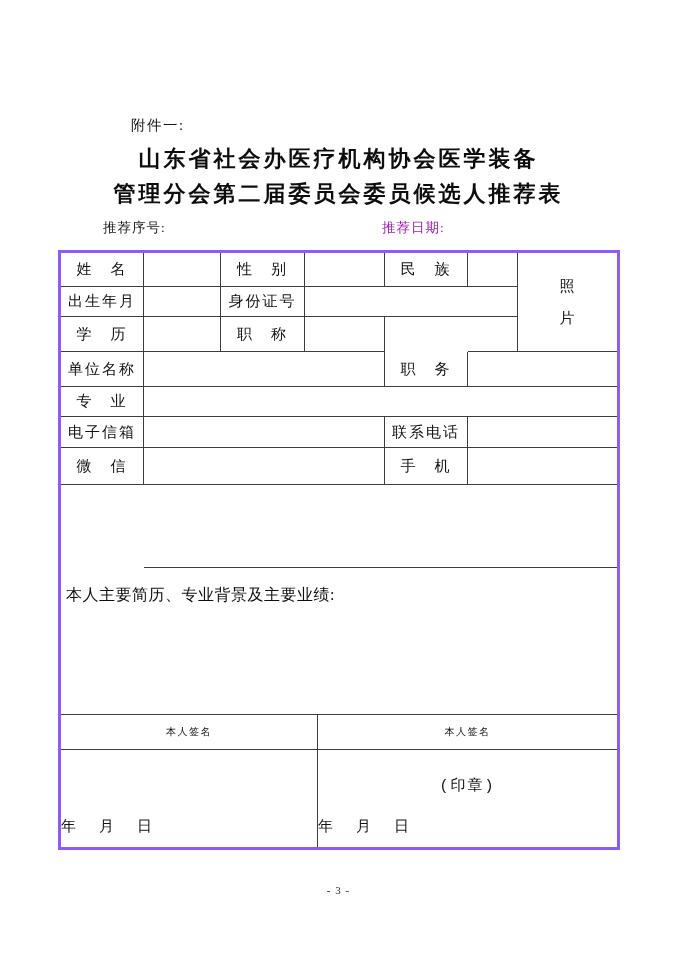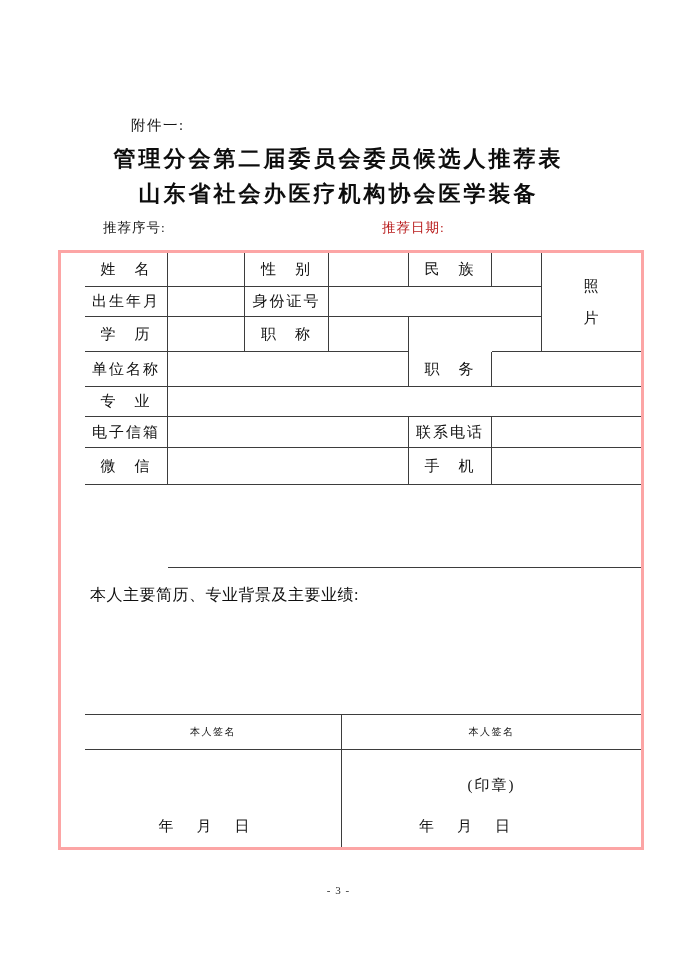--- a/index.html
+++ b/index.html
@@ -18,38 +18,37 @@
     position:absolute; left:95px; top:116px;
     font-size:14.5px; letter-spacing:1.5px; color:#161616;margin-left:36px;
   }
   .doc-title {
     position:absolute; left:0; top:141px; width:677px;
     text-align:center; font-size:22px; font-weight:bold;
     letter-spacing:3px; line-height:35px; color:#0d0d0d;
   }
   .meta-row { position:absolute; left:0; top:219px; width:677px; height:18px;text-align:right; }
   .meta-serial { position:absolute; left:103px; font-size:13.5px; letter-spacing:1px; color:#1a1a1a; }
-  .meta-date   { position:absolute; left:382px; font-size:13.5px; letter-spacing:1px; color:#b91c1c; }
+  .meta-date   { position:absolute; left:382px; font-size:13.5px; letter-spacing:1px; color:#a21caf; }
 
   .form-table {
     position:absolute; left:58px; top:250px;
     display:grid;
     grid-template-columns:83px 77px 84px 13px 67px 83px 50px 99px;
     grid-template-rows:34px 30px 35px 35px 30px 31px 37px 83px 147px 35px 97px;
-    border:3px solid #fca5a5;
+    border:3px solid #8b5cf6;
     background:#ffffff;
-    padding-left:24px;
   }
   .cell {
     border-right:1px solid #3d3d3d;
     border-bottom:1px solid #3d3d3d;
     min-width:0; min-height:0;
   }
   .nr { border-right:none; }
-  .nb { border-bottom:none; }
+  .nb { border-bottom:none;font-family:Liberation Mono, monospace; }
   .lbl {
     display:flex; align-items:center; justify-content:center;
     font-size:15px; letter-spacing:2px; color:#121212;
     white-space:nowrap;
   }
   .lbl-col {
     display:flex; flex-direction:column; align-items:center; justify-content:center;
     font-size:15px; letter-spacing:1px; color:#121212; gap:13px;
   }
   .resume-cell {
@@ -57,39 +56,39 @@
     font-size:16px; letter-spacing:0.5px; color:#0f0f0f;
   }
   .sig-header {
     display:flex; align-items:center; justify-content:center;
     font-size:10px; letter-spacing:1.5px;
   }
   .sig-body {
     display:flex; flex-direction:column; justify-content:flex-end;
     font-size:15px; color:#121212;
   }
-  .date-line { text-align:center; padding:0 14px 11px 0; letter-spacing:4px; white-space:nowrap; }
+  .date-line { text-align:left; padding:0 14px 11px 0; letter-spacing:4px; white-space:nowrap; }
   .date-line.wide-pad { padding-right:50px; }
   .seal-line { text-align:center; letter-spacing:2px; margin-bottom:22px; }
 
   .page-number {
     position:absolute; left:0; top:884px; width:677px;
     text-align:center; font-size:11px; color:#2b2b2b; letter-spacing:1px;
   }
 </style>
 </head>
 <body>
 
 <div class="page">
 
   <div class="attachment">附件一:</div>
 
   <div class="doc-title">
+    <div>山东省社会办医疗机构协会医学装备</div>
     <div>管理分会第二届委员会委员候选人推荐表</div>
-    <div>山东省社会办医疗机构协会医学装备</div>
   </div>
 
   <div class="meta-row">
     <span class="meta-serial">推荐序号:</span>
     <span class="meta-date">推荐日期:</span>
   </div>
 
   <div class="form-table">
 
     <div class="cell lbl" style="grid-area:1/1">姓　名</div>

